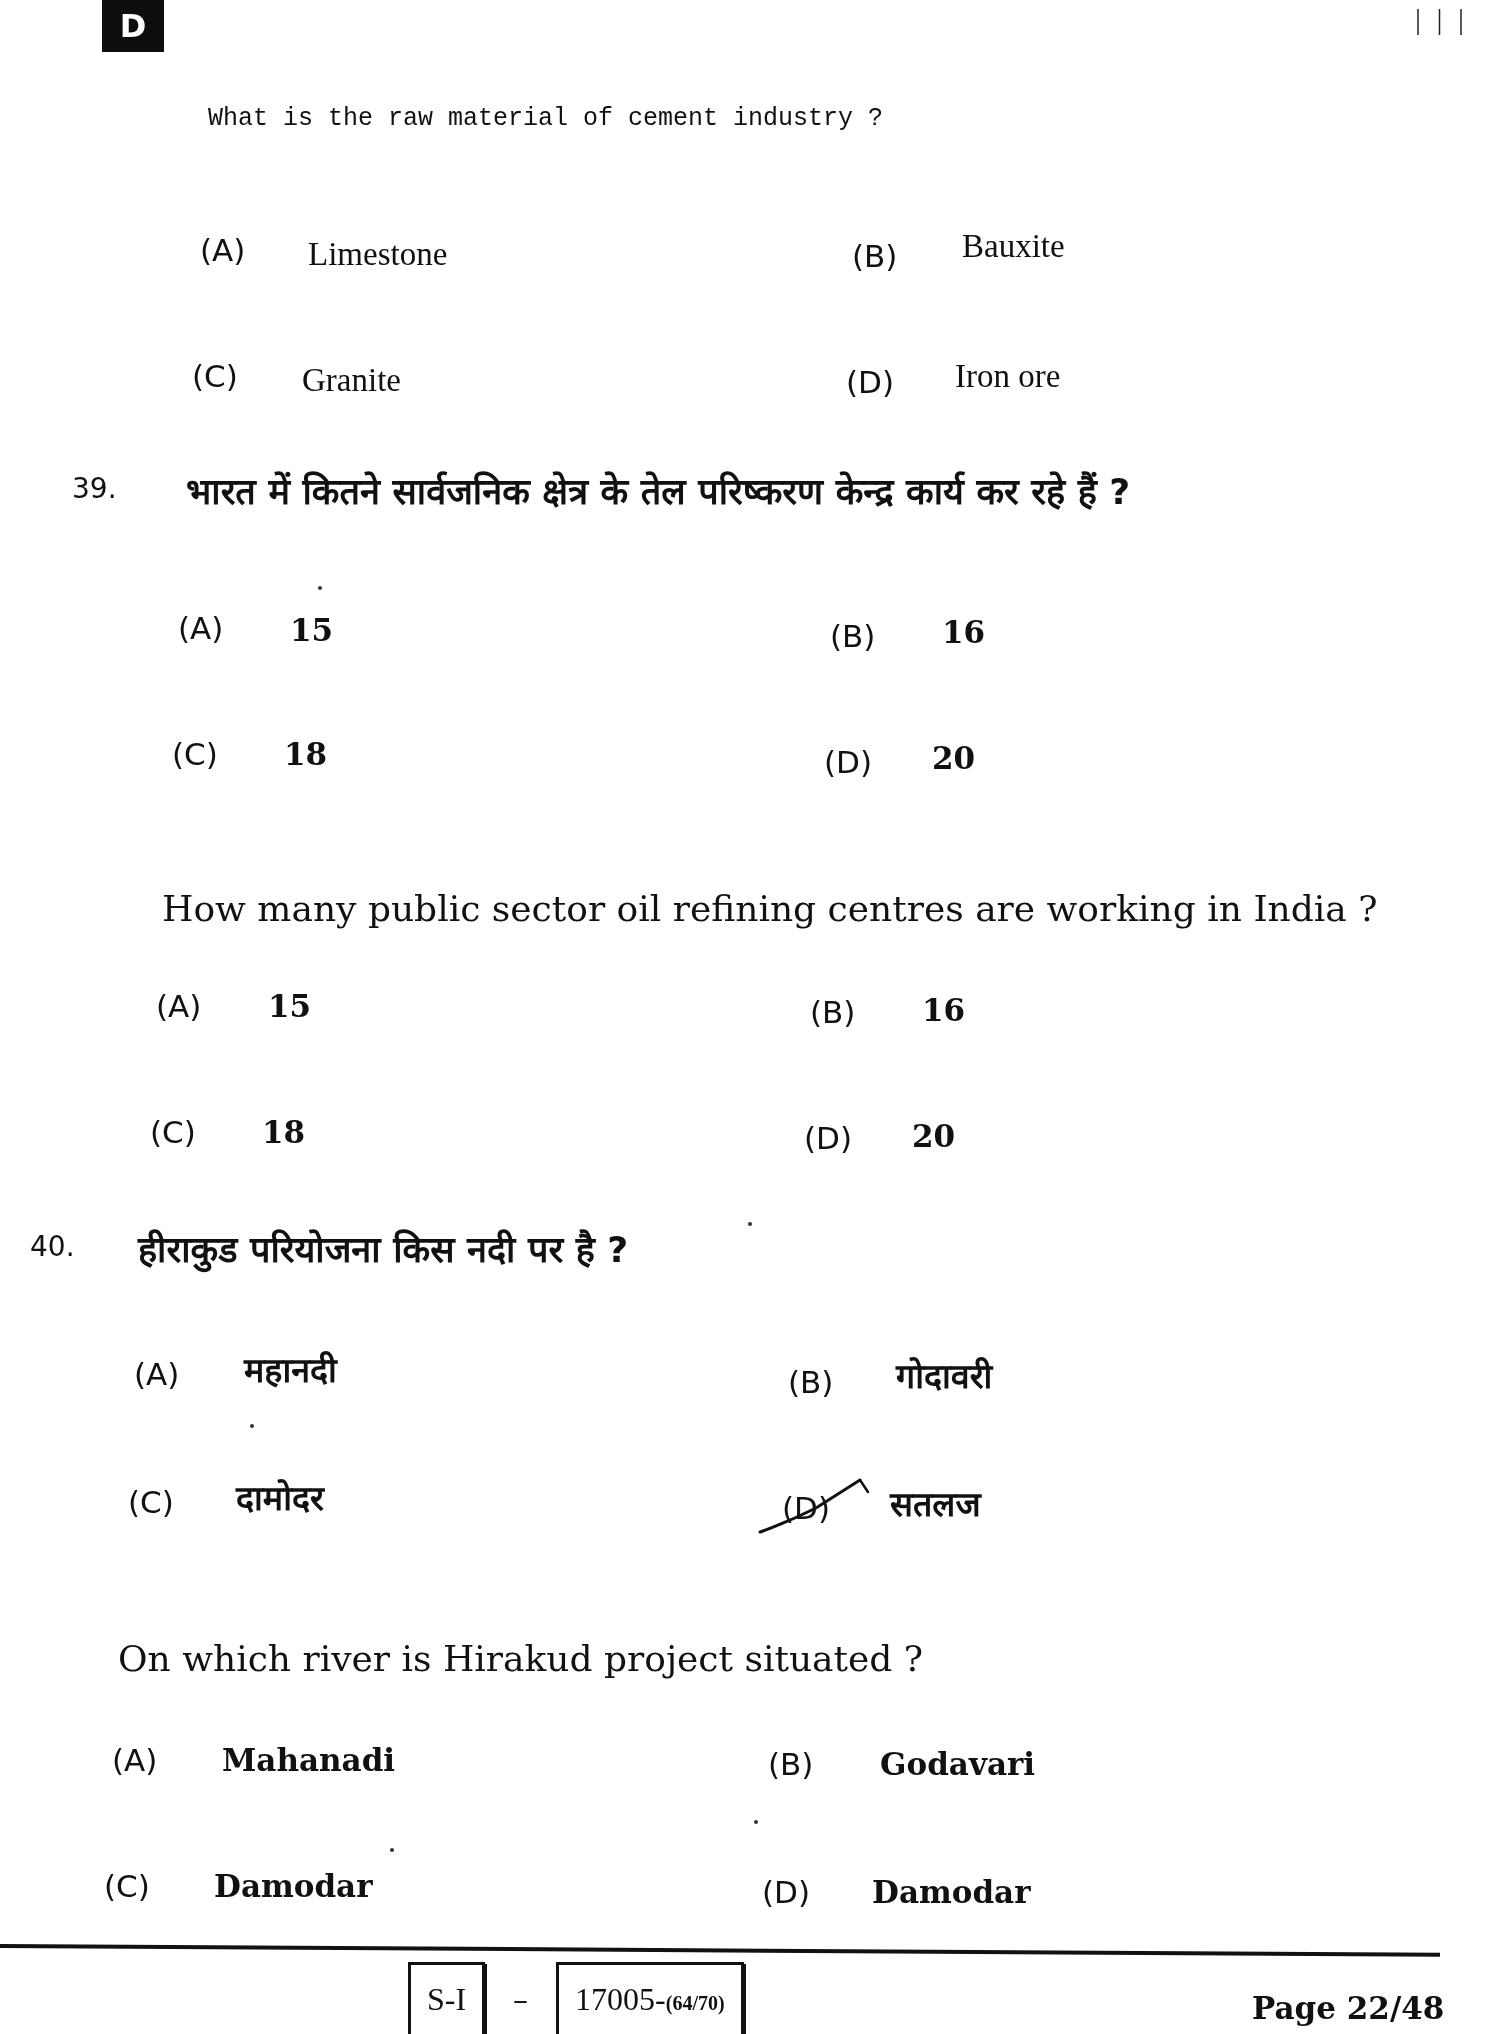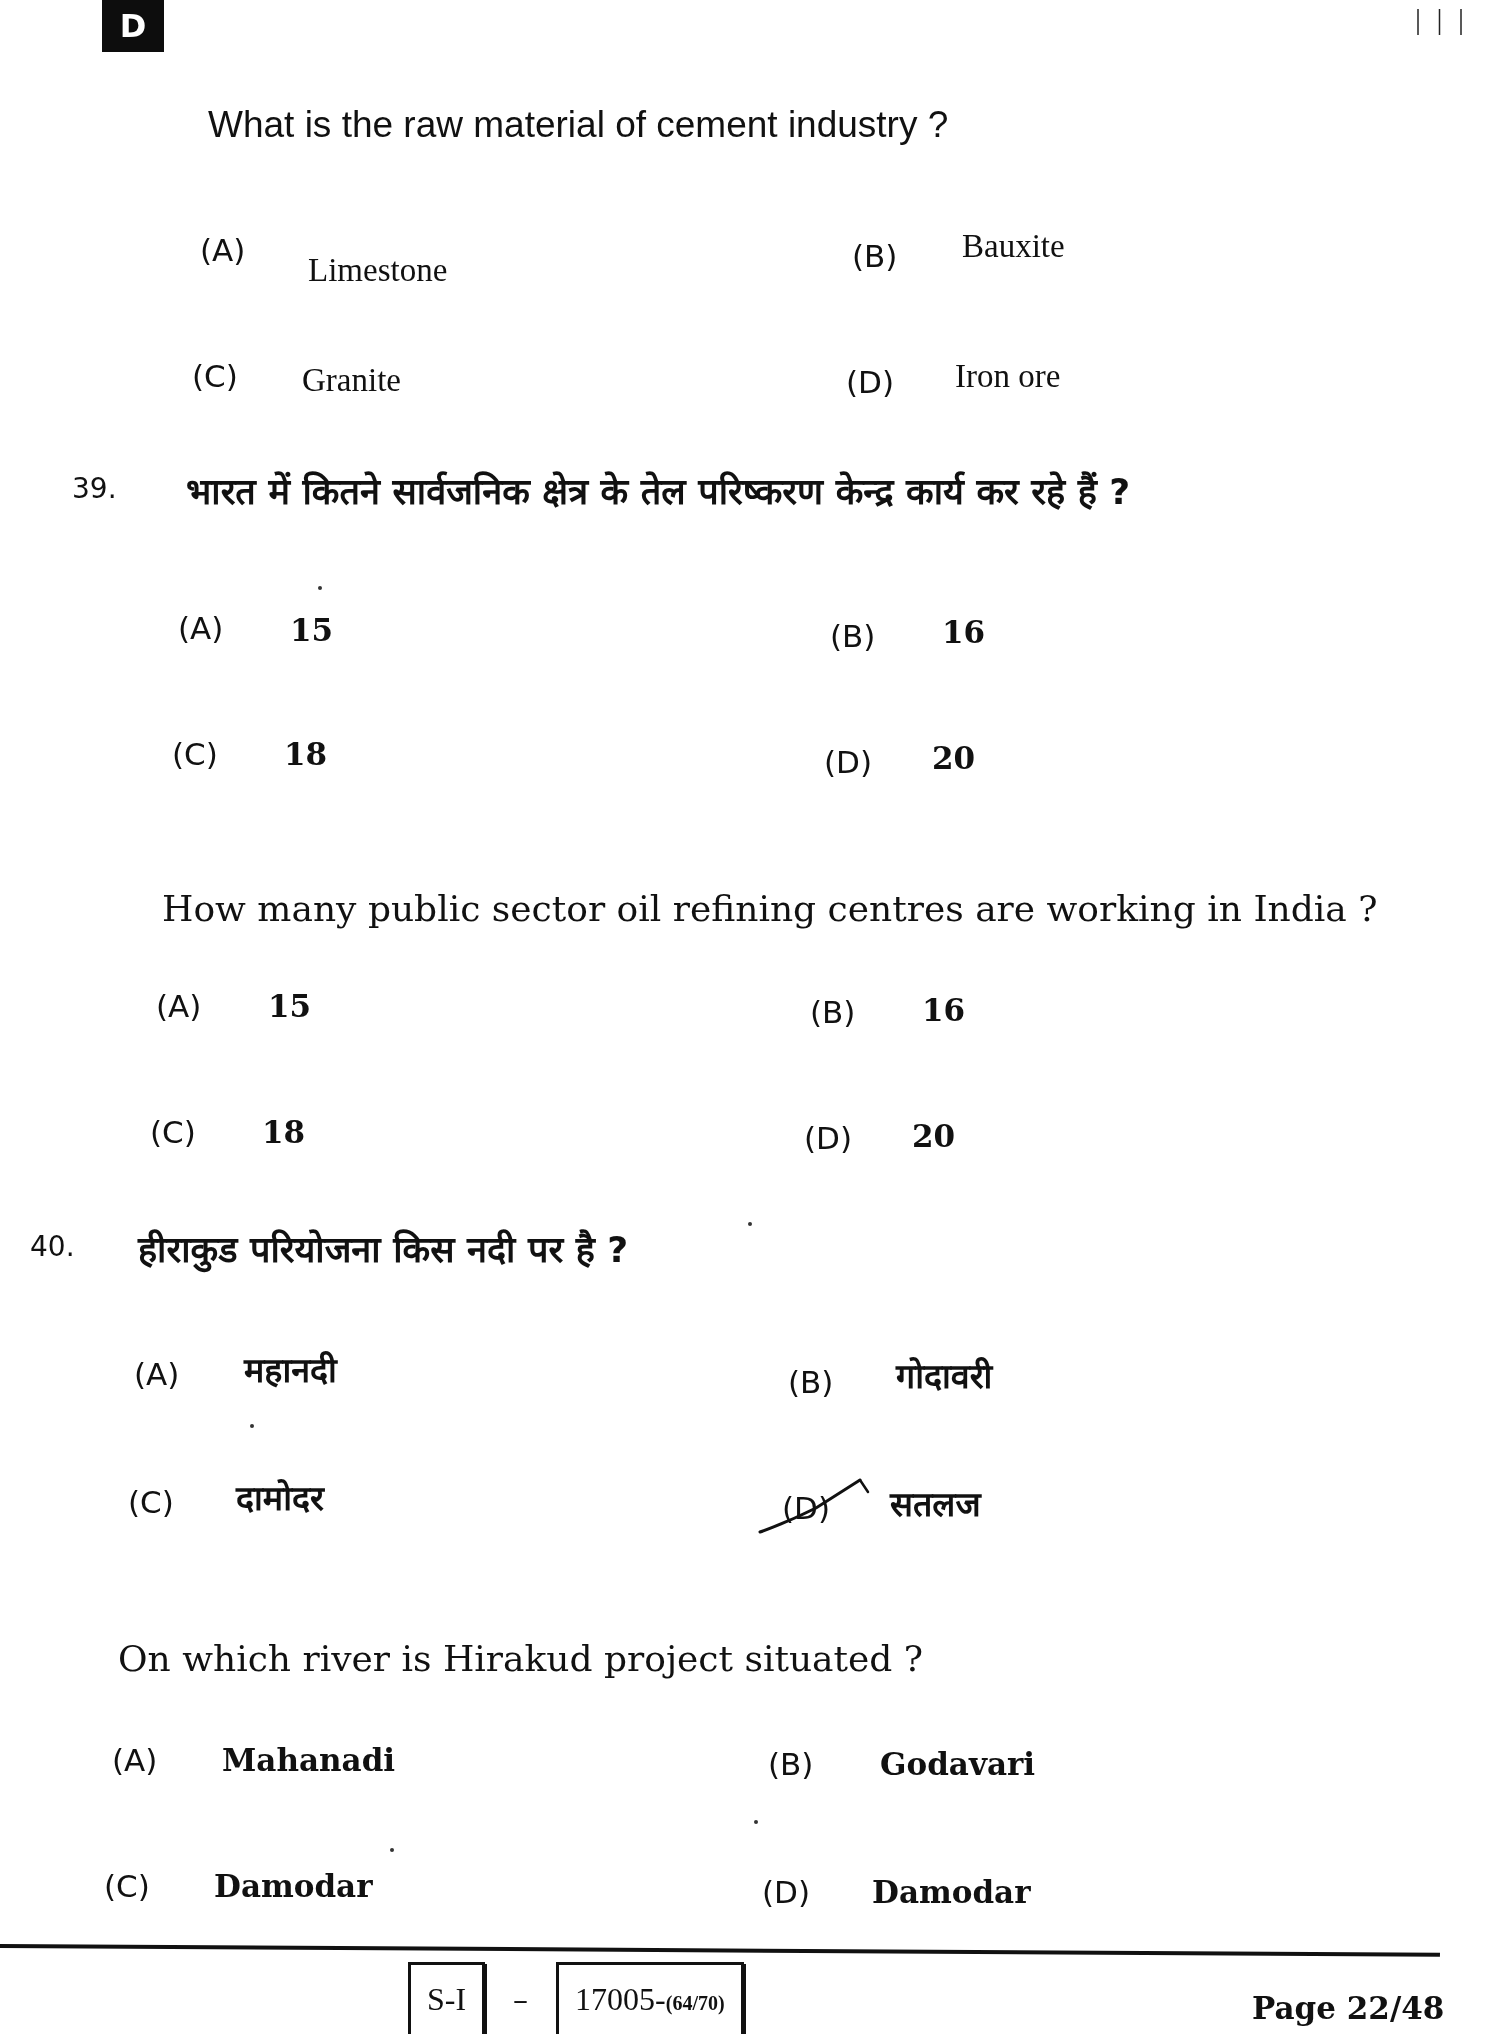--- a/index.html
+++ b/index.html
@@ -8,21 +8,21 @@
     background: #ffffff; color: #111111;
     font-family: "DejaVu Serif", "Liberation Serif", serif;
   }
   .abs { position: absolute; white-space: nowrap; }
   .set-badge {
     left: 102px; top: 0px; width: 62px; height: 52px; background: #0d0d0d; color: #fff;
     font-family: "DejaVu Sans", sans-serif; font-weight: bold; font-size: 32px;
     display: flex; align-items: center; justify-content: center;
   }
   .corner-mark { left: 1415px; top: 2px; font-size: 30px; letter-spacing: 4px; color: #222; font-family: "Liberation Serif", serif; }
-  .q-en { font-size: 37px; font-family: Liberation Sans, sans-serif; }
+  .q-en { font-size: 25px; font-family: Liberation Mono, monospace; }
   .q-en.bold { font-weight: normal; font-family: "DejaVu Serif", serif; font-size: 36px; margin-top: 24px; }
   .q-hi { font-size: 36px; font-family: "DejaVu Sans", sans-serif; font-weight: bold; }
   .qnum { font-size: 28px; font-family: "DejaVu Sans", sans-serif; }
   .opt-label { font-size: 31px; font-family: "DejaVu Sans", sans-serif; }
   .opt-text { font-size: 33px; font-family: "Liberation Serif", serif; }
   .opt-text.bold { font-weight: bold; font-family: "DejaVu Serif", serif; font-size: 31px; }
   .opt-text.hi { font-family: "DejaVu Sans", sans-serif; font-weight: bold; font-size: 34px; }
   .footer-rule { left: 0; top: 1944px; width: 1440px; height: 0; border-top: 4px solid #111; transform: rotate(0.35deg); transform-origin: left; }
   .footer-box {
     border: 3px solid #111; padding: 16px 16px; font-size: 32px; font-family: "Liberation Serif", serif;
@@ -36,21 +36,21 @@
 </head>
 <body>
 
 <div class="abs set-badge">D</div>
 <div class="abs corner-mark">| | |</div>
 
 <div class="abs q-en" style="left:208px; top:104px;">What is the raw material of cement industry ?</div>
 
 <div>
   <div class="abs opt-label" style="left:200px; top:232px;">(A)</div>
-  <div class="abs opt-text" style="left:308px; top:252px;text-align:right;">Limestone</div>
+  <div class="abs opt-text" style="left:308px; top:236px;text-align:right;">Limestone</div>
   <div class="abs opt-label" style="left:852px; top:238px;">(B)</div>
   <div class="abs opt-text" style="left:962px; top:228px;">Bauxite</div>
   <div class="abs opt-label" style="left:192px; top:358px;">(C)</div>
   <div class="abs opt-text" style="left:302px; top:362px;">Granite</div>
   <div class="abs opt-label" style="left:846px; top:364px;">(D)</div>
   <div class="abs opt-text" style="left:955px; top:358px;">Iron ore</div>
 </div>
 
 <div class="abs qnum" style="left:72px; top:472px;">39.</div>
 <div class="abs q-hi" style="left:186px; top:466px;">भारत में कितने सार्वजनिक क्षेत्र के तेल परिष्करण केन्द्र कार्य कर रहे हैं ?</div>

